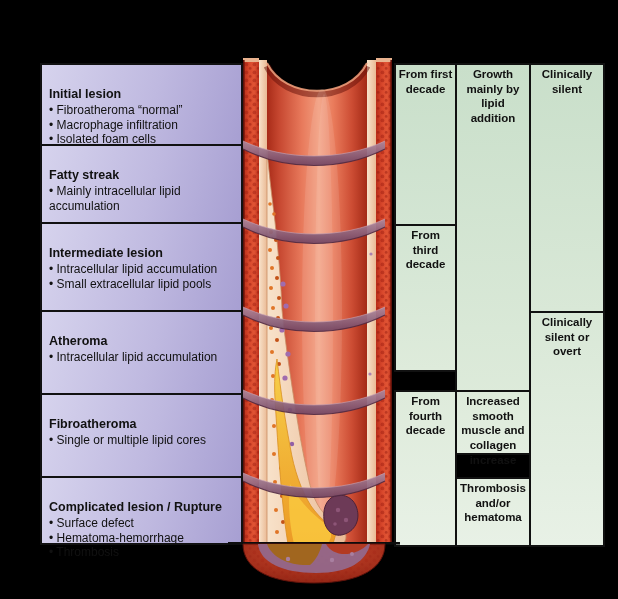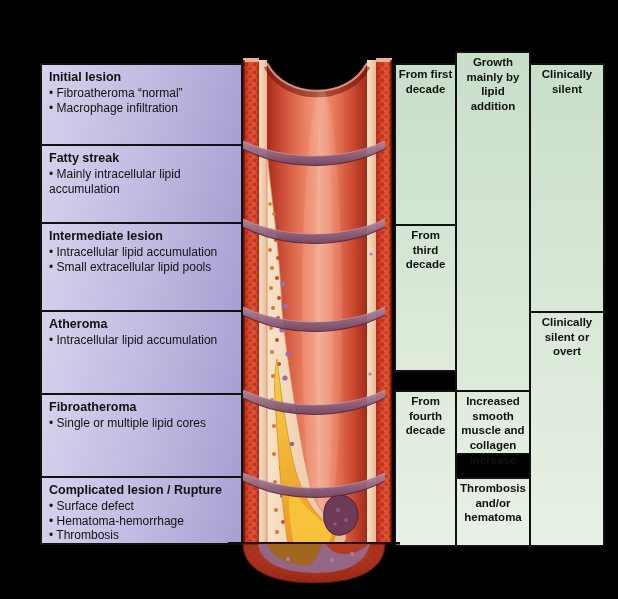--- a/index.html
+++ b/index.html
@@ -5,21 +5,21 @@
   html,body{margin:0;padding:0;background:#000;}
   #stage{
     position:relative;width:618px;height:599px;background:#000;
     font-family:"Liberation Sans", sans-serif;color:#111;overflow:hidden;
   }
   
   .lbox{
     position:absolute;left:40px;width:203px;box-sizing:border-box;
     border:2px solid var(--line-color,#111);
     background:linear-gradient(105deg,var(--purple-light,#d6d3ed) 0%,#bfb9e0 55%,var(--purple-dark,#a79fd2) 100%);
-    padding:5px 4px 2px 7px;
+    padding:22px 4px 2px 7px;
   }
   .s1{top:63px;height:83px}
   .s2{top:144px;height:80px}
   .s3{top:222px;height:90px}
   .s4{top:310px;height:85px}
   .s5{top:393px;height:85px}
   .s6{top:476px;height:69px}
   .ltitle{font-size:12.5px;font-weight:bold;line-height:1.25;}
   .lbullet{font-size:12px;line-height:1.24;}
   
@@ -27,37 +27,38 @@
     position:absolute;box-sizing:border-box;border:2px solid var(--line-color,#111);
     display:flex;align-items:flex-start;justify-content:center;text-align:center;
     font-size:11.5px;font-weight:bold;line-height:1.28;padding:2px;
   }
   .c1{left:394px;width:63px}
   .c2{left:455px;width:76px}
   .c3{left:529px;width:76px}
   .c1r1{top:63px;height:167px;background:linear-gradient(180deg,#c9dfca,#d3e5d3)}
   .c1r2{top:224px;height:148px;background:linear-gradient(180deg,#d3e5d3,#deebdb)}
   .c1r3{top:390px;height:157px;background:linear-gradient(180deg,#deebdb,#e8f1e6)}
-  .c2r1{top:51px;height:351px;background:linear-gradient(180deg,#c9dfca,#deebdb)}
+  .c2r1{top:63px;height:351px;background:linear-gradient(180deg,#c9dfca,#deebdb)}
   .c2r2{top:390px;height:65px;background:linear-gradient(180deg,#deebdb,#e3eee0)}
   .c2r3{top:477px;height:70px;background:linear-gradient(180deg,#e3eee0,#e8f1e6)}
   .c3r1{top:63px;height:250px;background:linear-gradient(180deg,#c9dfca,#d9e8d7)}
   .c3r2{top:311px;height:236px;background:linear-gradient(180deg,#d9e8d7,#e8f1e6)}
   
   #artery{position:absolute;left:228px;top:54px;width:172px;height:545px;}
 </style>
 </head>
 <body>
 
 <div id="stage">
 
   <div class="lbox s1">
     <div class="ltitle">Initial lesion</div>
     <div class="lbullet">• Fibroatheroma “normal”</div>
     <div class="lbullet">• Macrophage infiltration</div>
+    <div class="lbullet">• Isolated foam cells</div>
   </div>
   <div class="lbox s2">
     <div class="ltitle">Fatty streak</div>
     <div class="lbullet">• Mainly intracellular lipid accumulation</div>
   </div>
   <div class="lbox s3">
     <div class="ltitle">Intermediate lesion</div>
     <div class="lbullet">• Intracellular lipid accumulation</div>
     <div class="lbullet">• Small extracellular lipid pools</div>
   </div>

